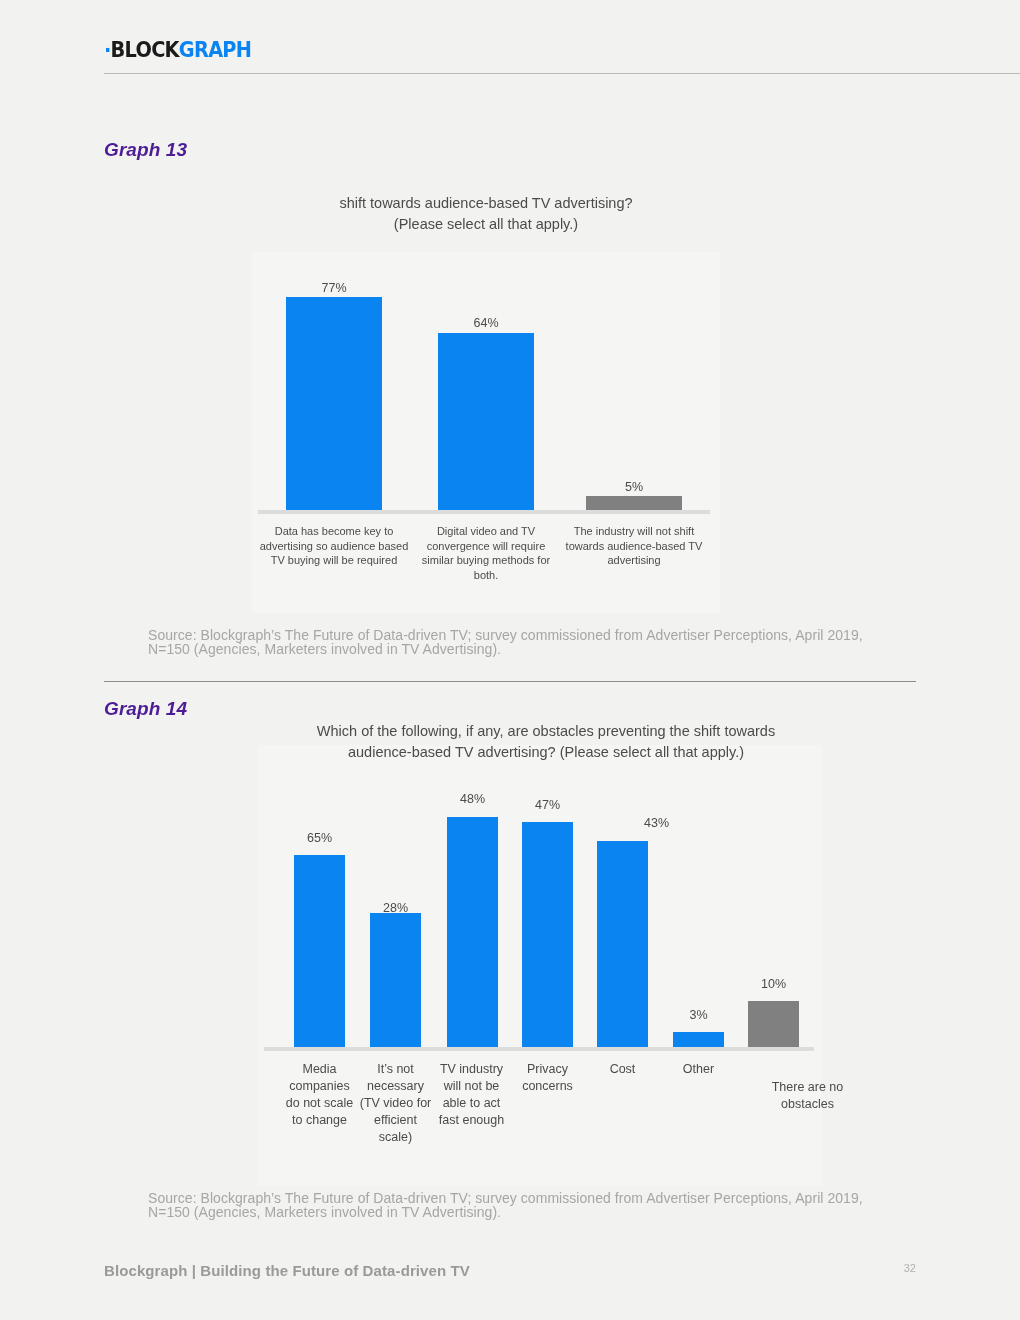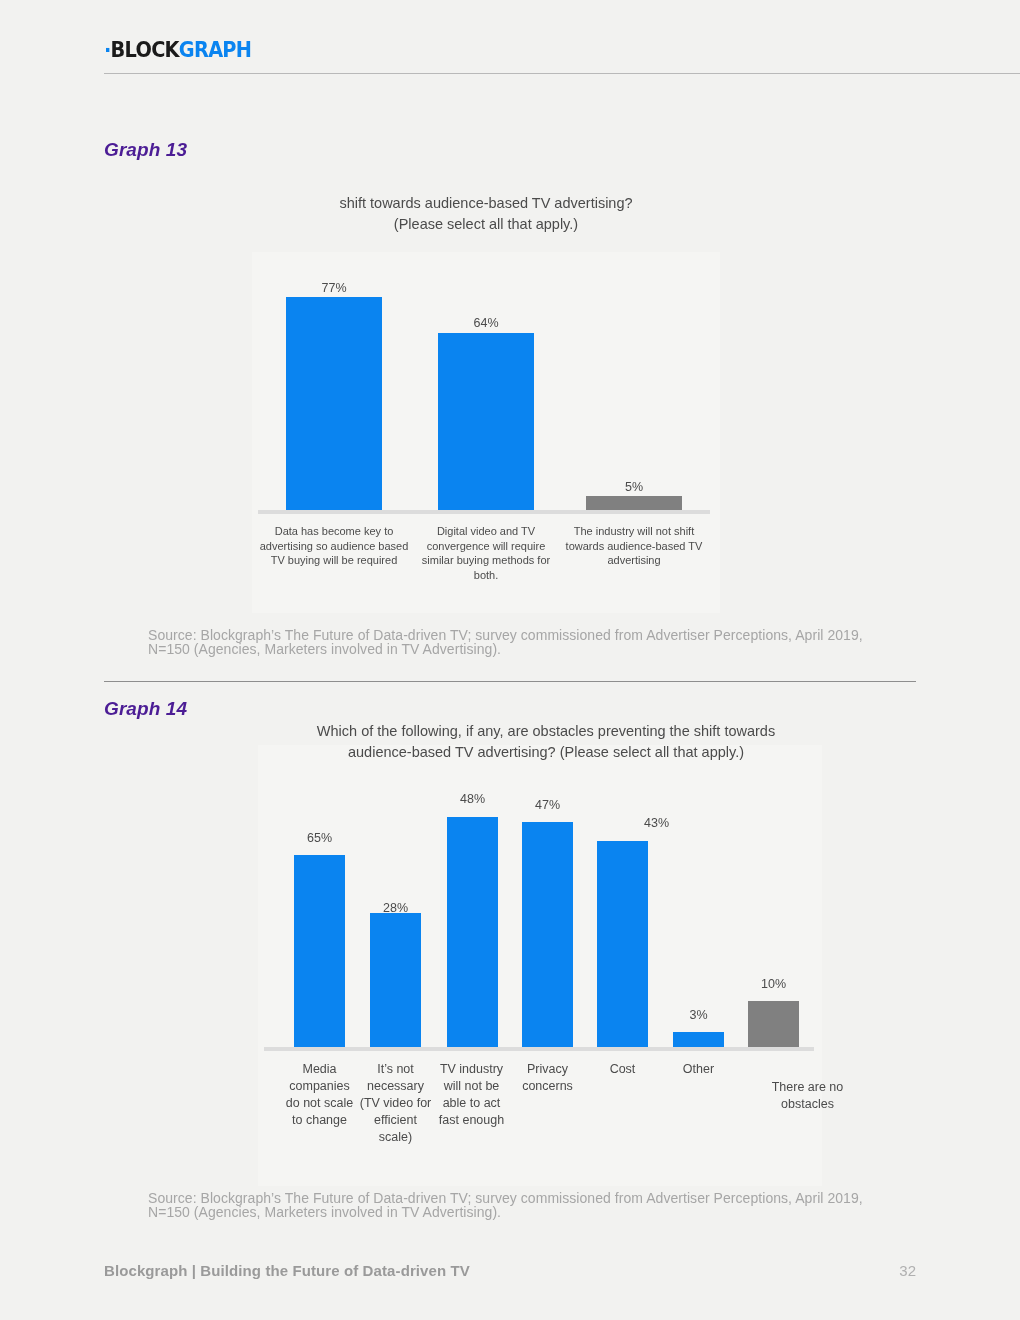--- a/index.html
+++ b/index.html
@@ -122,21 +122,21 @@
     font-size: 15px;
     font-weight: bold;
     color: #9a9a9a;
     letter-spacing: 0.1px;
   }
   .footer-page {
     position: absolute;
     left: 880px; top: 1262px;
     width: 36px;
     text-align: right;
-    font-size: 15px;
+    font-size: 11px;
     color: #b0b0b0;
   }
 </style>
 </head>
 <body>
 
 <div class="header">
   <div class="logo"><span class="dot">·</span><span class="part-a">BLOCK</span><span class="part-b">GRAPH</span></div>
   <div class="header-rule"></div>
 </div>

